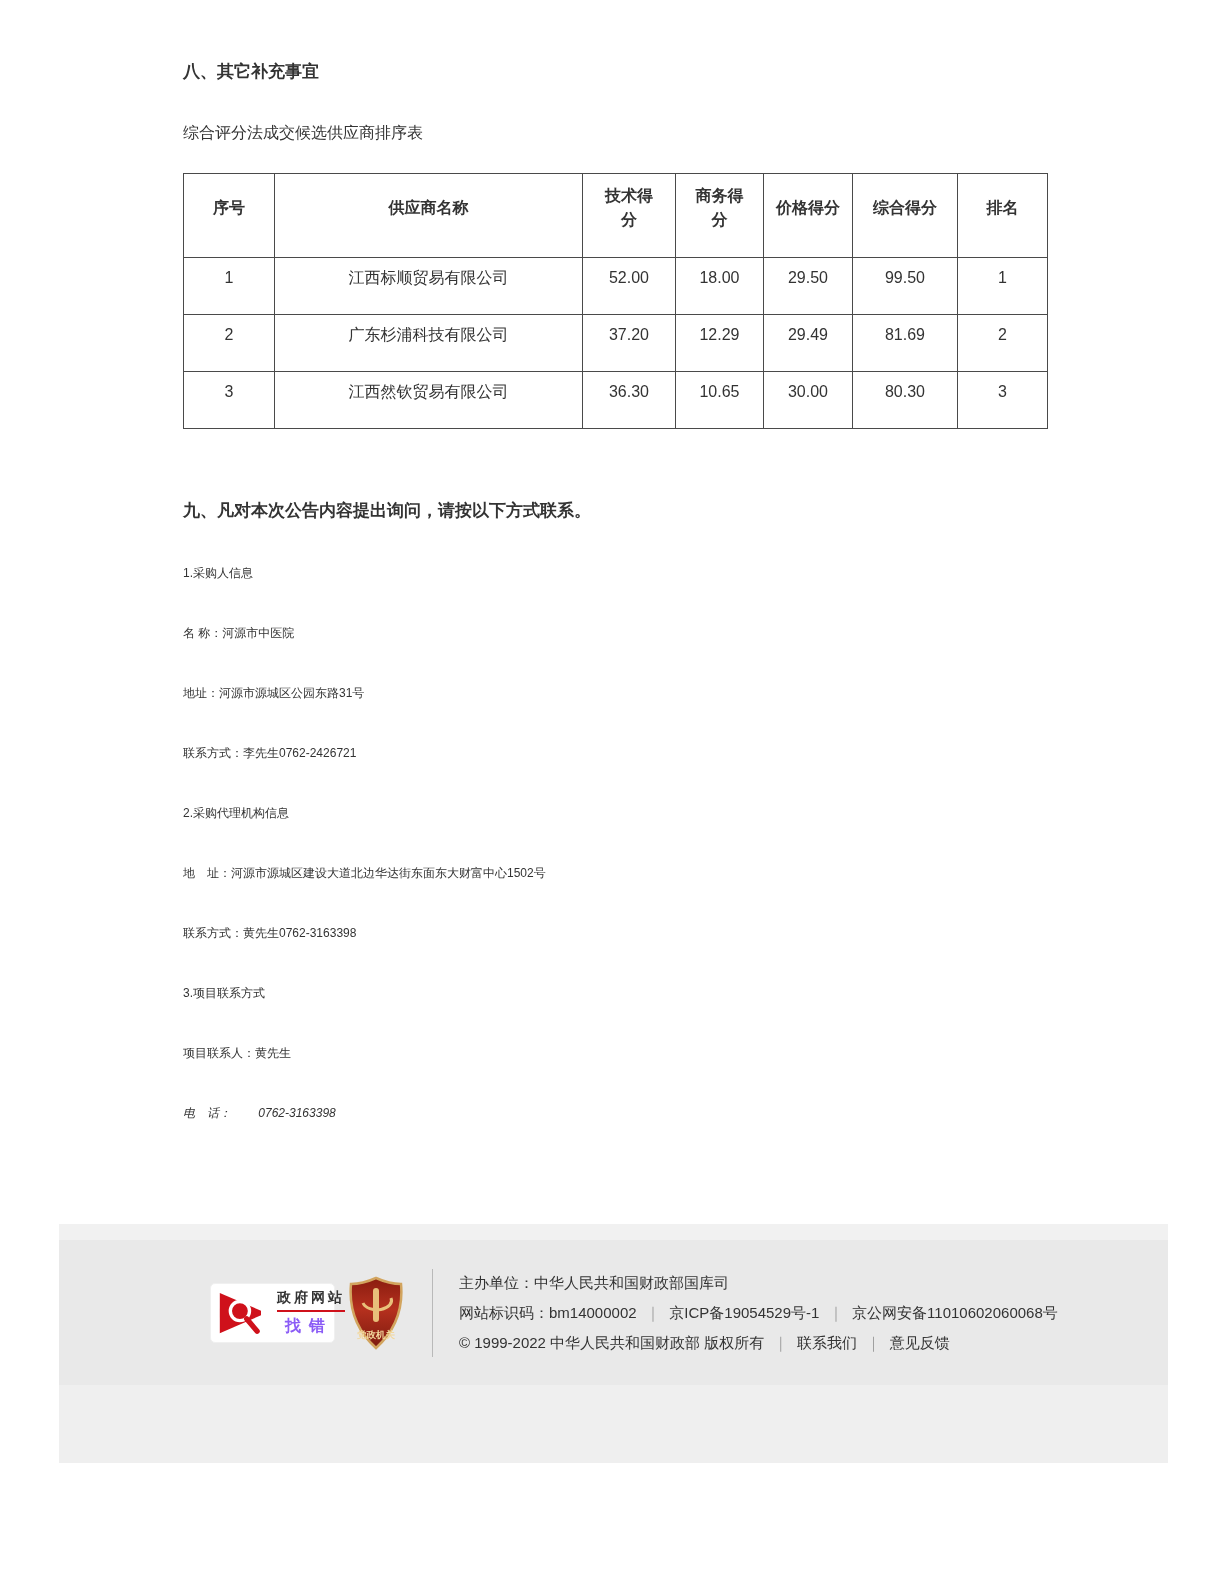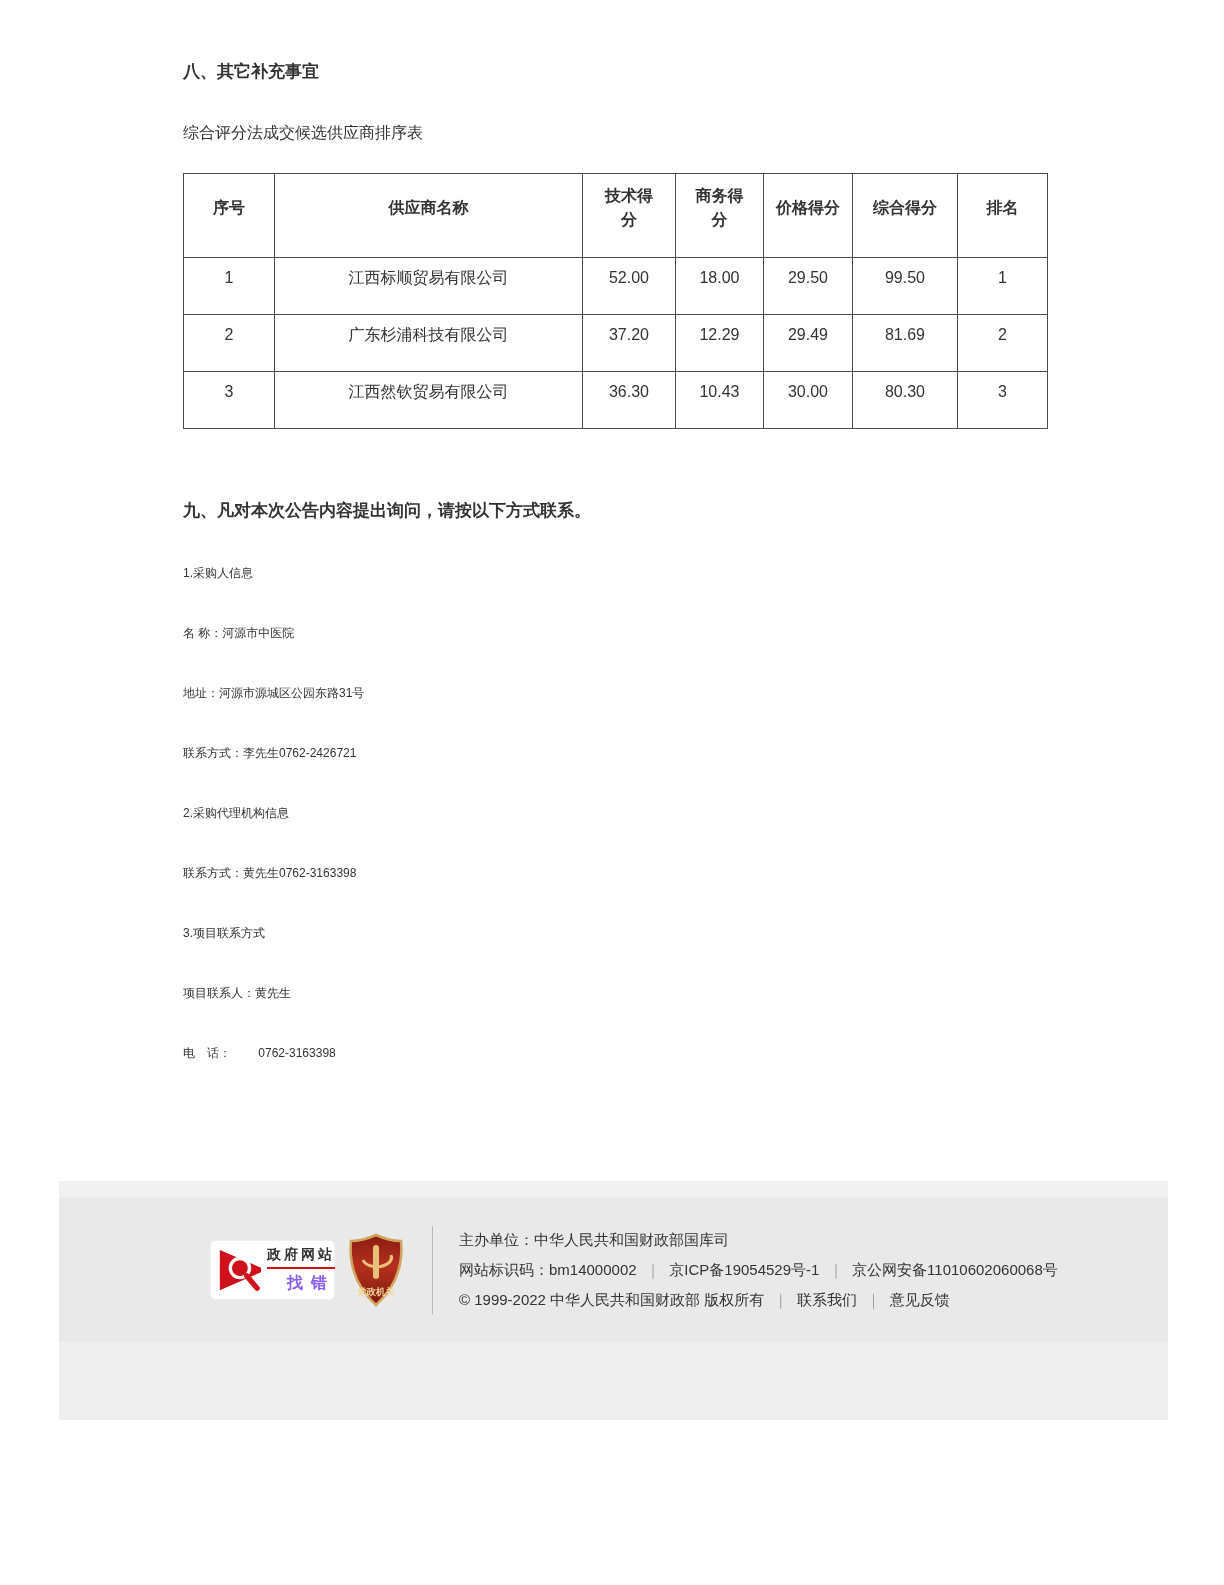--- a/index.html
+++ b/index.html
@@ -50,21 +50,21 @@
     line-height: 24px;
   }
   .rank-table td { height: 57px; }
 
   .contact-line {
     font-size: 12px;
     line-height: 21px;
     margin: 0 0 39px 0;
     white-space: pre-wrap;
   }
-  .contact-line:last-child { margin-bottom: 17px; }
+  .contact-line:last-child { margin-bottom: 0; font-style: italic; }
 
   
   .footer-strip-top { height: 16px; background: #f1f1f1; }
   .footer-main {
     height: 145px;
     background: #e9e9e9;
     display: flex;
     align-items: center;
   }
   .badges {
@@ -76,21 +76,21 @@
     width: 125px;
     height: 60px;
     background: #ffffff;
     border-radius: 5px;
     border: 1px solid #f0f0f0;
     display: flex;
     align-items: center;
     cursor: pointer;
   }
   .badge-gov svg { margin-left: 4px; flex: 0 0 auto; }
-  .badge-gov-text { margin-left: 6px; text-align: right; }
+  .badge-gov-text { margin-left: 16px; text-align: left; }
   .gov-line1 {
     color: #333333;
     font-size: 14px;
     font-weight: bold;
     letter-spacing: 3px;
     display: block;
     white-space: nowrap;
   }
   .gov-rule { height: 2px; background: #cf111b; margin: 3px 0 4px 0; border: 0; }
   .gov-line2 {
@@ -174,35 +174,36 @@
             <td>37.20</td>
             <td>12.29</td>
             <td>29.49</td>
             <td>81.69</td>
             <td>2</td>
           </tr>
           <tr>
             <td>3</td>
             <td>江西然钦贸易有限公司</td>
             <td>36.30</td>
-            <td>10.43</td>
+            <td>10.65</td>
             <td>30.00</td>
             <td>80.30</td>
             <td>3</td>
           </tr>
         </tbody>
       </table>
 
       <h3 class="section-heading second">九、凡对本次公告内容提出询问，请按以下方式联系。</h3>
 
       <p class="contact-line">1.采购人信息</p>
       <p class="contact-line">名 称：河源市中医院</p>
       <p class="contact-line">地址：河源市源城区公园东路31号</p>
       <p class="contact-line">联系方式：李先生0762-2426721</p>
       <p class="contact-line">2.采购代理机构信息</p>
+      <p class="contact-line">地　址：河源市源城区建设大道北边华达街东面东大财富中心1502号</p>
       <p class="contact-line">联系方式：黄先生0762-3163398</p>
       <p class="contact-line">3.项目联系方式</p>
       <p class="contact-line">项目联系人：黄先生</p>
       <p class="contact-line">电　话：　　 0762-3163398</p>
 
     </main>
 
     <div class="footer-strip-top"></div>
 
     <footer class="footer-main">

